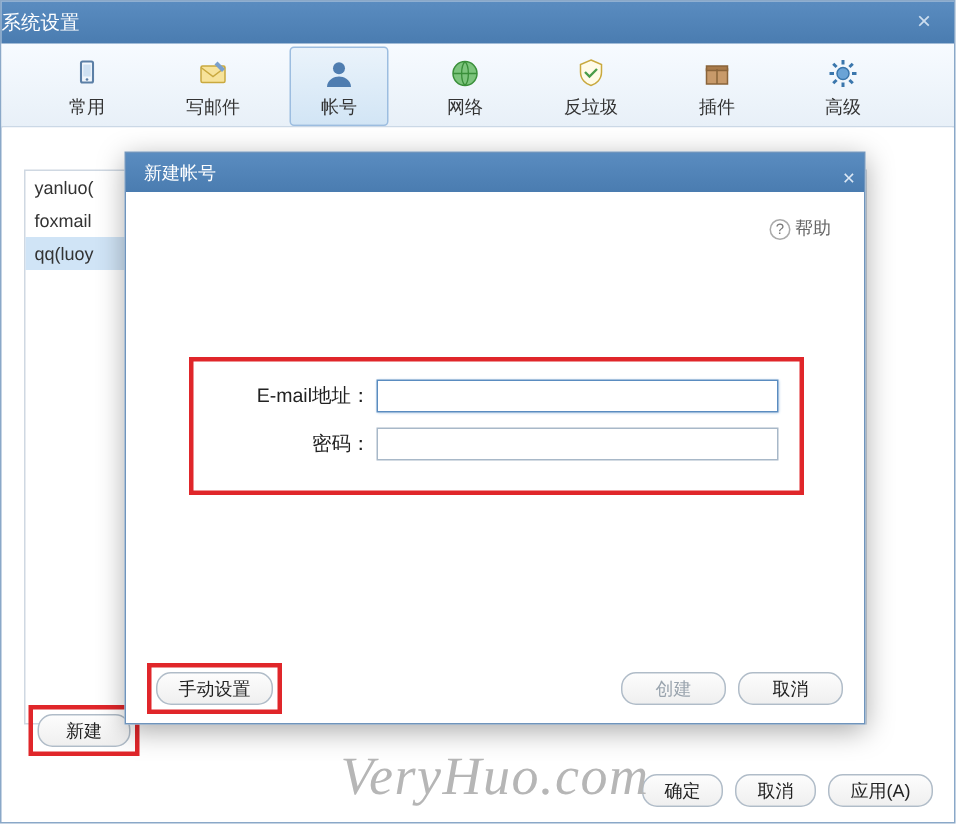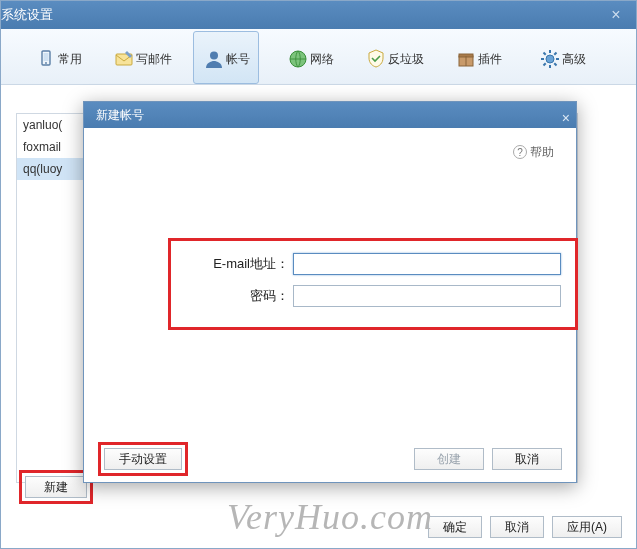--- a/index.html
+++ b/index.html
@@ -3,45 +3,45 @@
 <meta charset="utf-8">
 <style>
   * { box-sizing: border-box; margin: 0; padding: 0; font-family: "Microsoft YaHei", "SimSun", Arial, sans-serif; }
   body { background: #fff; width: 637px; height: 549px; overflow: hidden; position: relative; }
 
   .main-window { position: absolute; top: 0; left: 0; width: 637px; height: 549px; border: 1px solid #8aa8c8; background: #fff; }
   .main-titlebar { height: 28px; background: linear-gradient(#5a8cc0, #4a7cb0); color: #fff; font-size: 13px; line-height: 28px; position: relative; }
   .main-titlebar .close { position: absolute; right: 0; top: 0; width: 40px; text-align: center; font-size: 16px; color: #cde; }
 
   .toolbar { height: 56px; background: linear-gradient(#f7fbff, #e8f0f8); border-bottom: 1px solid #cbd8e6; display: flex; padding: 2px 24px 0; gap: 18px; }
-  .toolbar .item { width: 66px; display: flex; flex-direction: row; align-items: center; justify-content: center; font-size: 12px; color: #333; border: 1px solid transparent; border-radius: 3px; padding-top: 2px; }
+  .toolbar .item { width: 66px; display: flex; flex-direction: column; align-items: center; justify-content: center; font-size: 12px; color: #333; border: 1px solid transparent; border-radius: 3px; padding-top: 2px; }
   .toolbar .item.selected { background: linear-gradient(#eaf3fb,#d2e5f5); border: 1px solid #9cbde0; }
   .toolbar .item .ico { width: 24px; height: 24px; display: flex; align-items: center; justify-content: center; }
   .toolbar .item .lbl { margin-top: 2px; }
 
   .body-area { position: absolute; top: 84px; left: 1px; right: 1px; bottom: 40px; background: #fff; padding: 0 14px; }
   .account-list { border: 1px solid #cfd8e2; width: 562px; height: 370px; margin-top: 28px; background: #fff; }
   .account-list .row { height: 22px; line-height: 22px; font-size: 12px; padding-left: 6px; color: #333; border-bottom: 0; }
   .account-list .row.sel { background: #d0e4f6; }
 
-  .btn { display:inline-block; height: 22px; line-height: 20px; font-size: 12px; padding: 0 14px; border: 1px solid #b0bcc8; background: linear-gradient(#fdfdfd,#efefef); border-radius: 0; color: #222; text-align:center; }
+  .btn { display:inline-block; height: 22px; line-height: 20px; font-size: 12px; padding: 0 14px; border: 1px solid #b0bcc8; background: linear-gradient(#fdfdfd,#efefef); border-radius: 10px; color: #222; text-align:center; }
   .btn.disabled { color: #9aa4ae; }
 
   .footer { position: absolute; bottom: 10px; right: 14px; display: flex; gap: 8px; }
   .newbtn-wrap { position: absolute; bottom: 44px; left: 18px; border: 3px solid #e0262a; padding: 3px; }
   .newbtn-wrap .btn { padding: 0 18px; }
 
   
   .dialog { position: absolute; top: 100px; left: 82px; width: 494px; height: 382px; background: #fff; border: 1px solid #6f94bc; box-shadow: 0 4px 18px rgba(0,0,0,0.35); }
   .dialog .dlg-title { height: 26px; background: linear-gradient(#5a8cc0,#4a7cb0); color:#fff; font-size:12px; line-height:26px; padding-left:12px; position:relative; }
   .dialog .dlg-title .close { position:absolute; right:6px; top:3px; font-size:14px; color:#dce8f5; }
   .help { position:absolute; top:42px; right:22px; font-size:12px; color:#666; }
   .help .qmark { display:inline-block; width:14px; height:14px; border:1px solid #aaa; border-radius:50%; text-align:center; line-height:13px; font-size:10px; color:#777; margin-right:3px; }
 
-  .form-box { position:absolute; top:136px; left:42px; width:410px; height:92px; border:3px solid #e0262a; padding:12px 14px 10px;margin-left:42px; }
+  .form-box { position:absolute; top:136px; left:42px; width:410px; height:92px; border:3px solid #e0262a; padding:12px 14px 10px; }
   .form-row { display:flex; align-items:center; margin-bottom:10px; }
   .form-row label { width:108px; text-align:right; font-size:13px; color:#222; padding-right:4px; }
   .form-row input { flex:1; height:22px; border:1px solid #a8b8c8; padding:0 4px; font-size:12px; }
   .form-row input.focused { border:1px solid #5a8cc0; box-shadow: 0 0 2px #8cb4dc; }
 
   .dlg-footer { position:absolute; bottom:10px; left:0; right:0; height:26px; padding: 0 14px; display:flex; align-items:center; }
   .manual-wrap { border:3px solid #e0262a; padding:3px; }
   .dlg-footer .sp { flex:1; }
 
   .watermark { position:absolute; bottom:10px; left:226px; font-size:36px; font-style:italic; color:#b6b6b6; letter-spacing:1px; pointer-events:none; font-family: Georgia, "Times New Roman", serif; }

